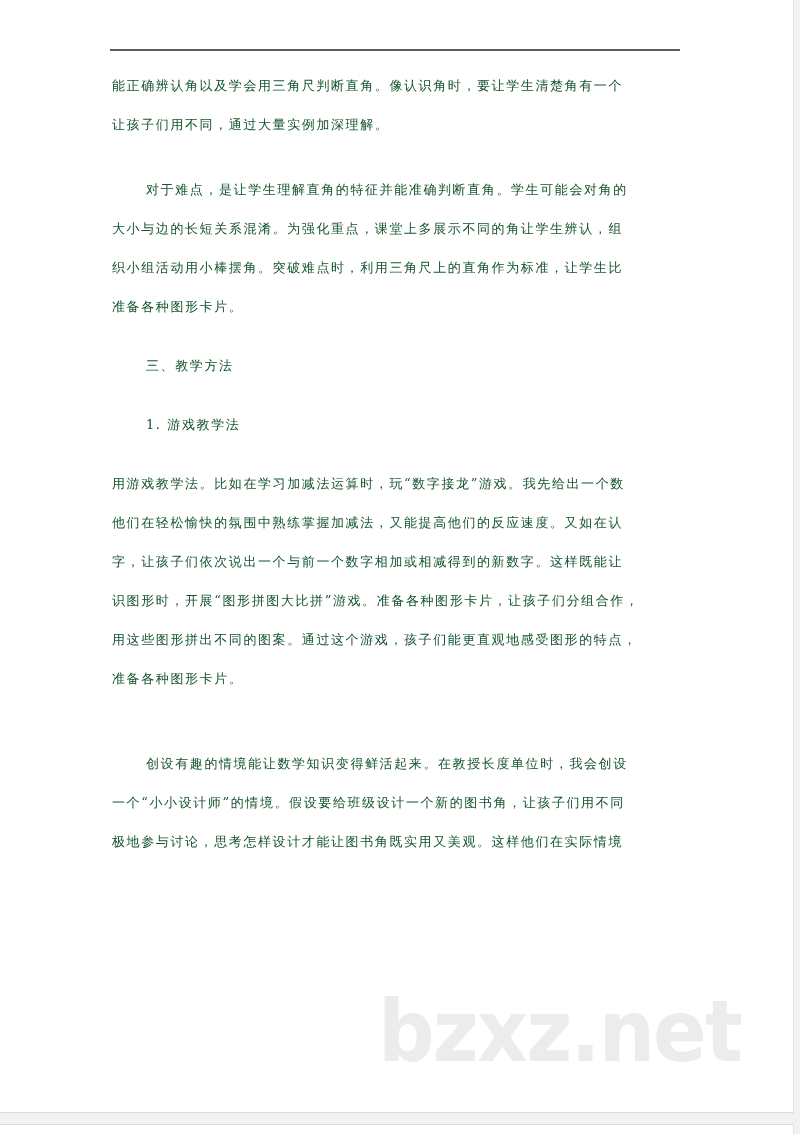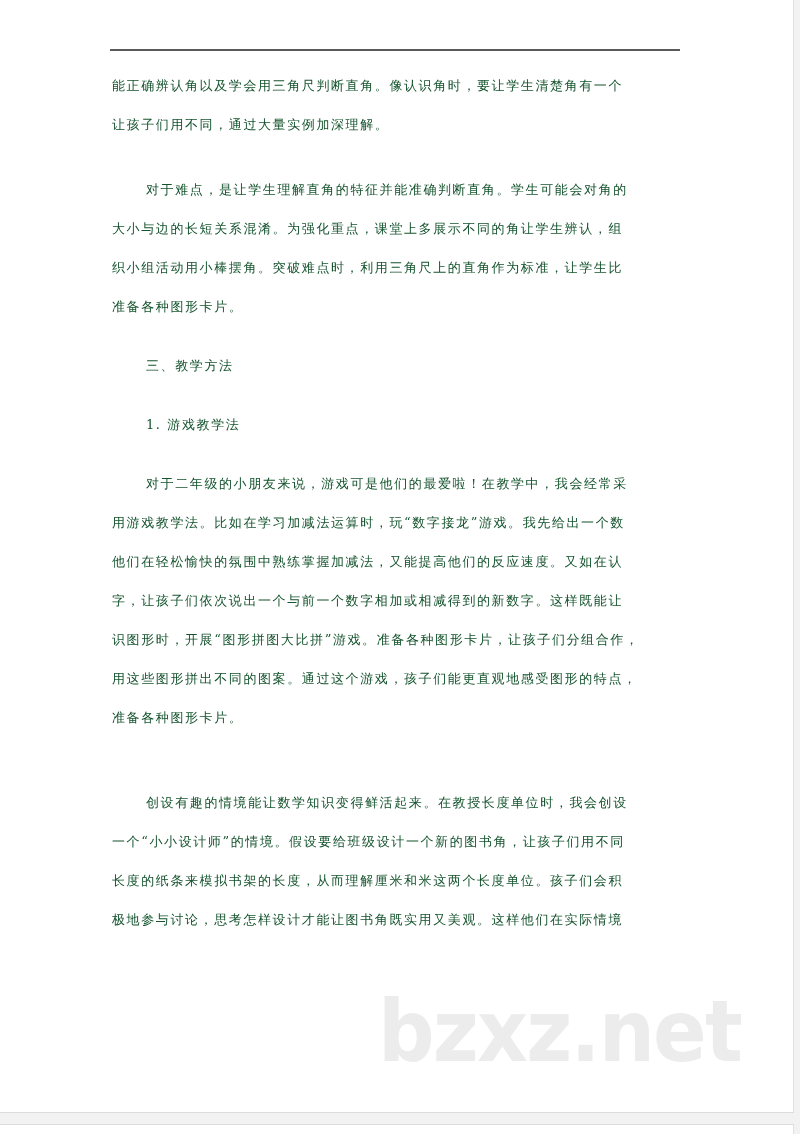--- a/index.html
+++ b/index.html
@@ -107,38 +107,36 @@
 
     <div class="heading">三、教学方法</div>
 
     <div class="gap-m"></div>
 
     <div class="heading">1. 游戏教学法</div>
 
     <div class="gap-m"></div>
 
     <div>
-      <div class="line indent">对于二年级的小朋友来说，游戏可是他们的最爱啦！在教学中，我会经常采</div>
       <div class="line">用游戏教学法。比如在学习加减法运算时，玩“数字接龙”游戏。我先给出一个数</div>
       <div class="line">他们在轻松愉快的氛围中熟练掌握加减法，又能提高他们的反应速度。又如在认</div>
       <div class="line">字，让孩子们依次说出一个与前一个数字相加或相减得到的新数字。这样既能让</div>
       <div class="line">识图形时，开展“图形拼图大比拼”游戏。准备各种图形卡片，让孩子们分组合作，</div>
       <div class="line">用这些图形拼出不同的图案。通过这个游戏，孩子们能更直观地感受图形的特点，</div>
       <div class="line">准备各种图形卡片。</div>
     </div>
 
     <div class="gap-m"></div>
 
 
     <div class="gap-s"></div>
 
     <div>
       <div class="line indent">创设有趣的情境能让数学知识变得鲜活起来。在教授长度单位时，我会创设</div>
       <div class="line">一个“小小设计师”的情境。假设要给班级设计一个新的图书角，让孩子们用不同</div>
-      <div class="line">长度的纸条来模拟书架的长度，从而理解厘米和米这两个长度单位。孩子们会积</div>
       <div class="line">极地参与讨论，思考怎样设计才能让图书角既实用又美观。这样他们在实际情境</div>
     </div>
   </div>
 
   <div class="watermark">bzxz.net</div>
 </div>
 
 <div class="next-page"></div>
 
 </body></html>

